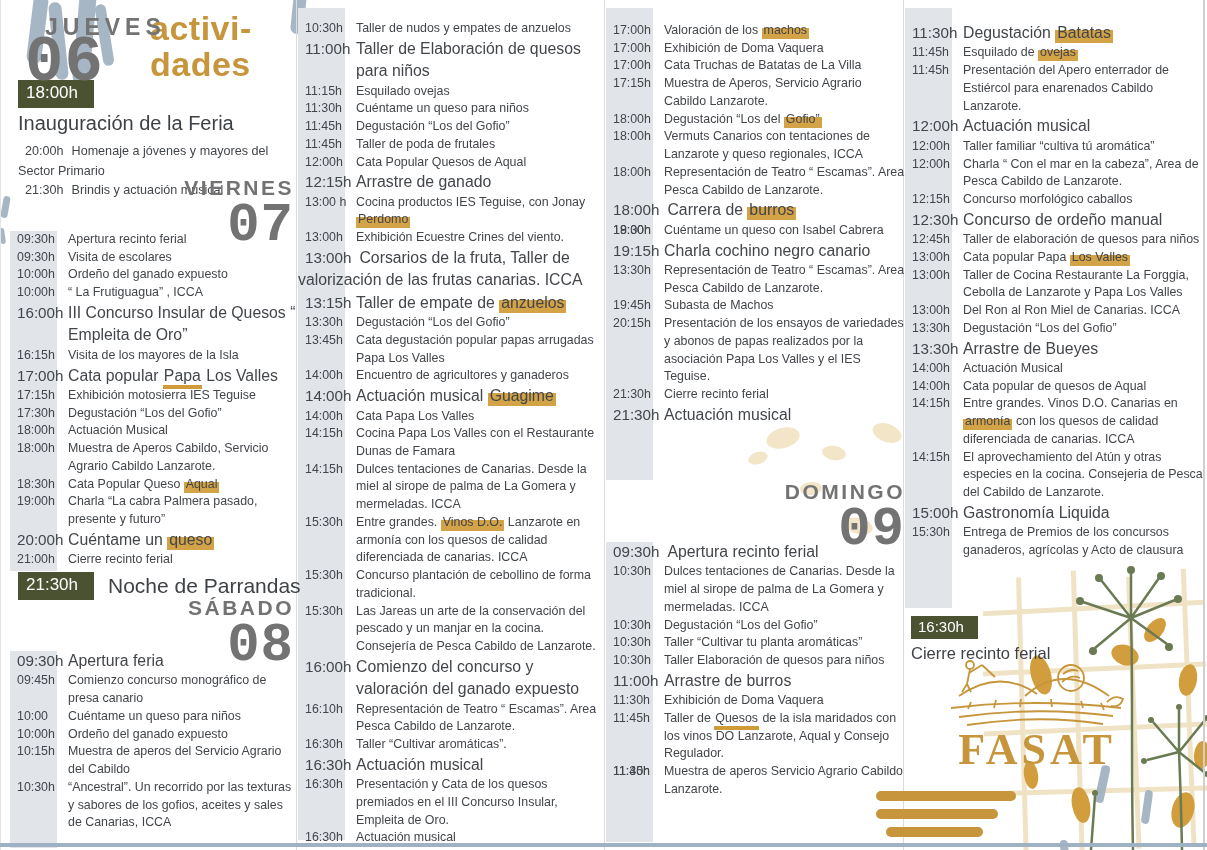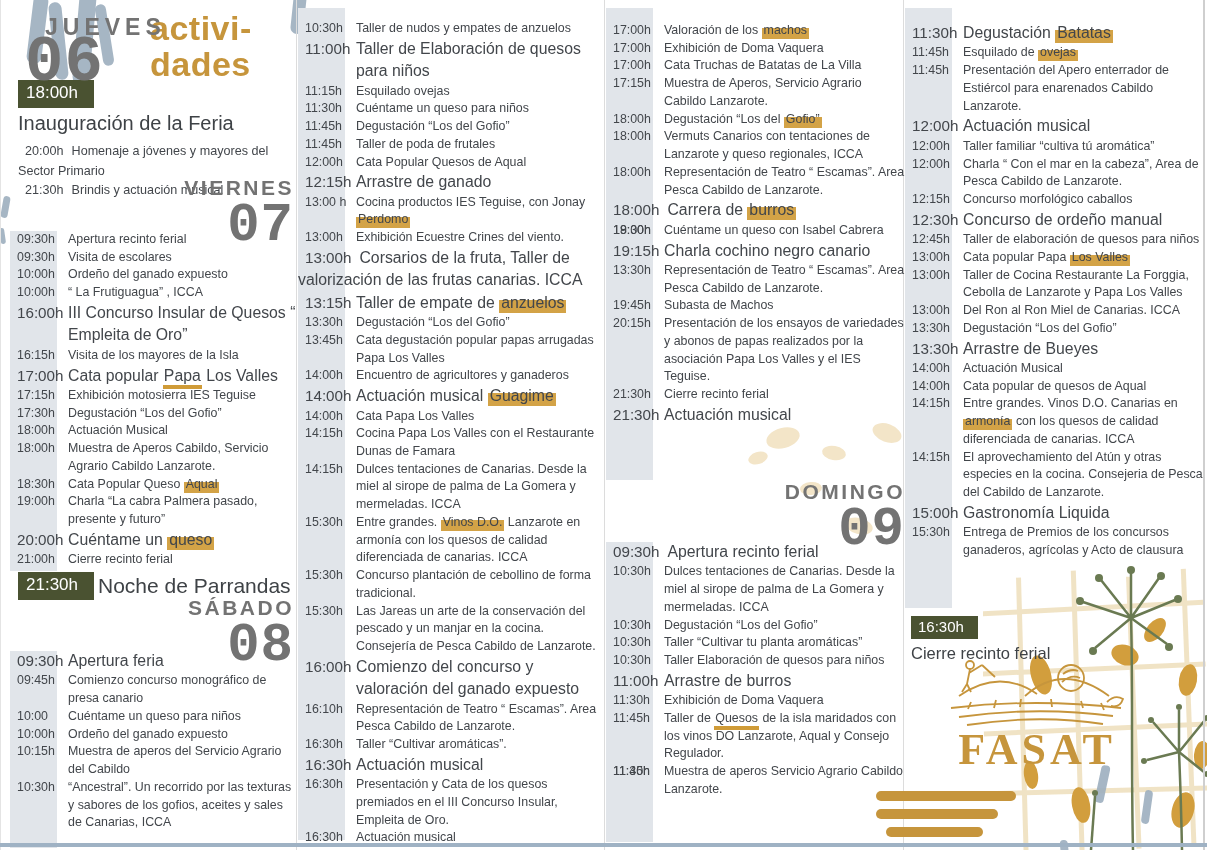--- a/index.html
+++ b/index.html
@@ -35,21 +35,21 @@
   .day-left .num{font-size:64px;margin-top:-8px;}
   .brand-title{position:absolute;left:140px;top:10px;color:#C6953C;font-size:34px;
        font-weight:700;line-height:1.06;letter-spacing:.5px;}
   .greenbox{display:inline-block;background:#4A5231;color:#fff;font-size:17px;
        padding:3px 16px 5px 8px;font-weight:500;}
   .big-title{font-size:20px;color:#3E4246;margin-top:4px;}
   .opening{position:absolute;left:8px;top:80px;}
   .opening .list{margin-top:7px;width:252px;}
   .opening .it{font-size:12.6px;line-height:1.55;}
   .parrandas{position:absolute;left:8px;top:572px;white-space:nowrap;}
-  .parrandas .big-title{display:inline;margin-left:4px;font-size:21px;vertical-align:middle;}
+  .parrandas .big-title{display:inline;margin-left:14px;font-size:21px;vertical-align:middle;}
   .cierre{position:absolute;left:6px;top:616px;}
   .cierre .greenbox{font-size:15px;padding:2px 14px 4px 7px;}
   .cierre .big-title{font-size:16.5px;margin-top:5px;}
   
   .dab{position:absolute;background:#96A9BA;border-radius:8px;opacity:.85;z-index:0;}
   .blob{position:absolute;background:#F3E5C8;border-radius:50%;z-index:0;}
   .goldbar{position:absolute;height:10px;border-radius:5px;background:#C6953C;z-index:3;}
   .decor-svg{position:absolute;z-index:0;}
   .logo{position:absolute;z-index:3;}
 </style>

